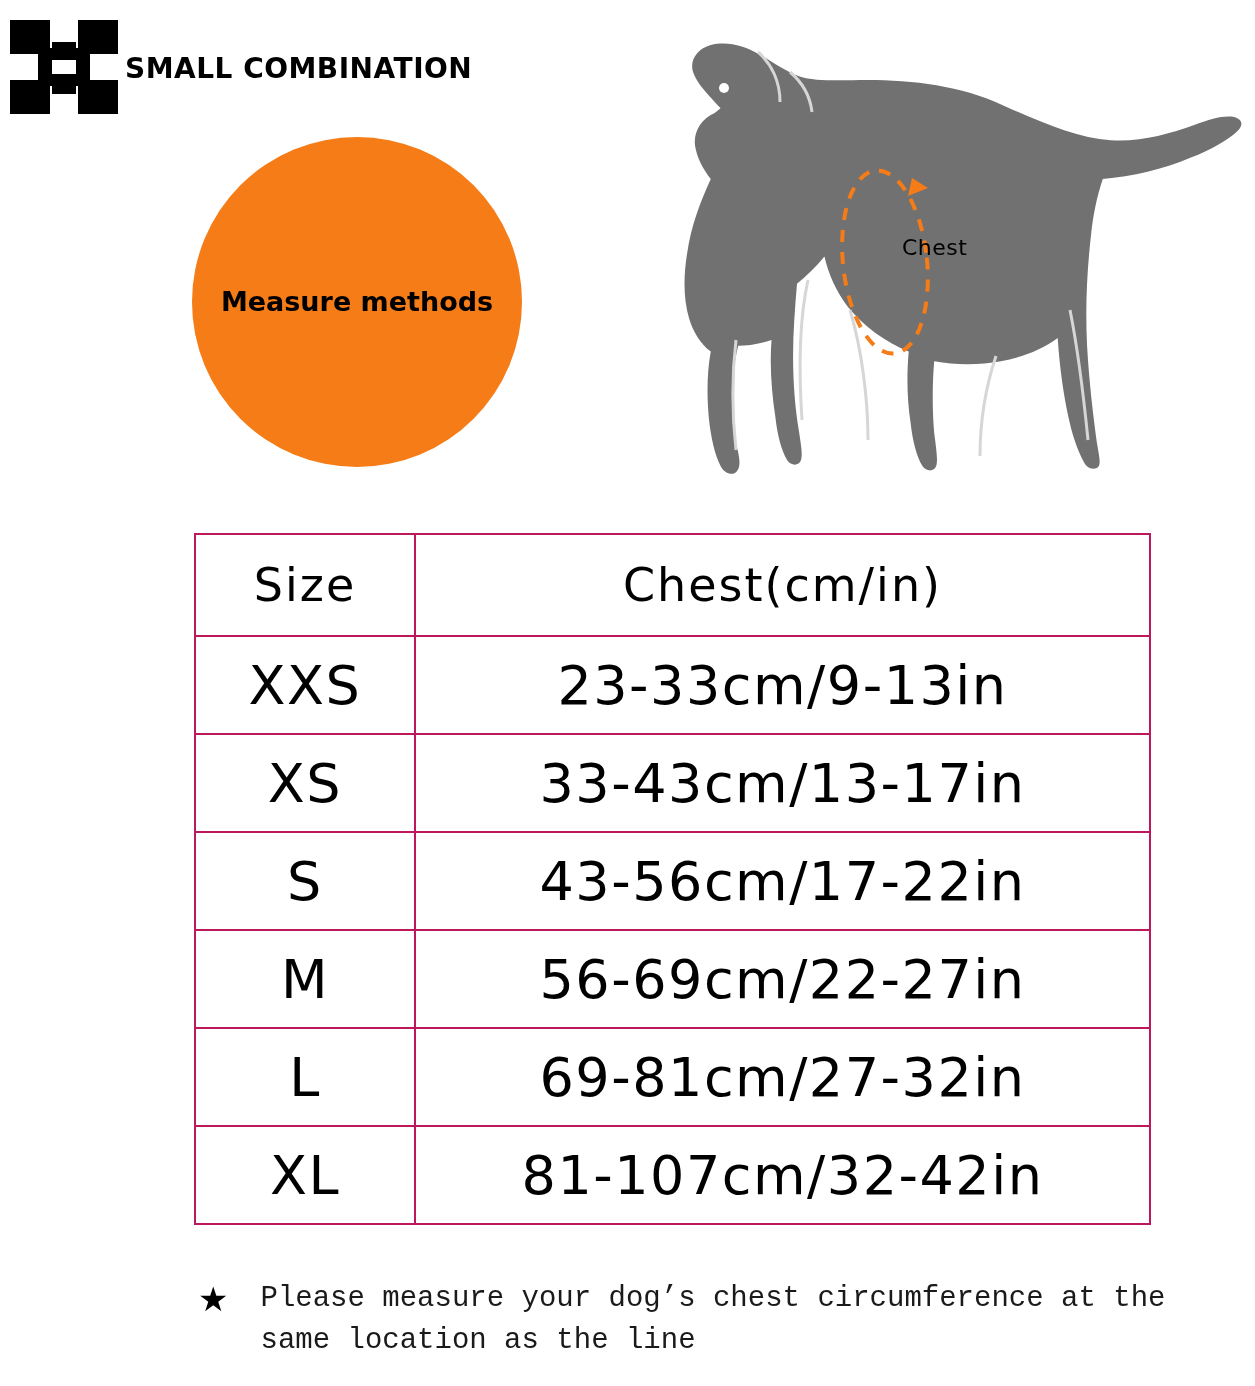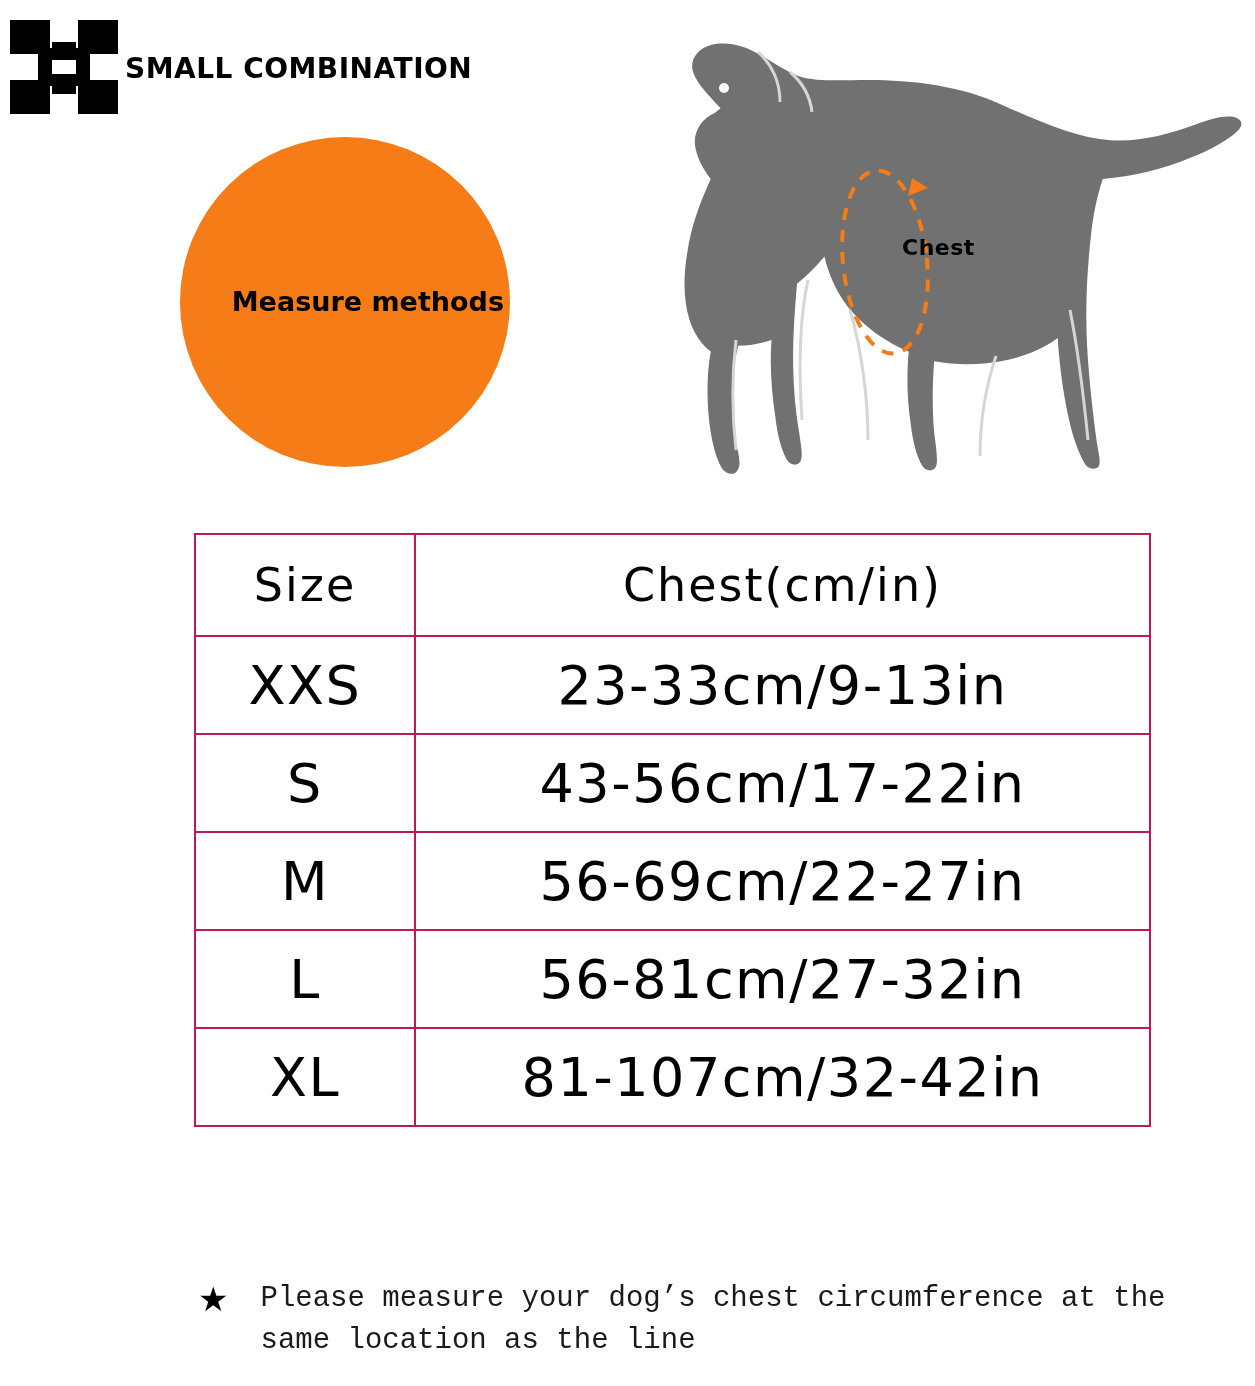--- a/index.html
+++ b/index.html
@@ -36,29 +36,29 @@
     font-weight: bold;
     font-size: 28px;
     letter-spacing: 0.5px;
     color: #000000;
     white-space: nowrap;
   }
 
   
   .measure-circle {
     position: absolute;
-    left: 180px;
+    left: 192px;
     top: 137px;
     width: 330px;
     height: 330px;
     border-radius: 50%;
     background: #f57c16;
     display: flex;
     align-items: center;
-    justify-content: flex-end;
+    justify-content: center;
   }
   .measure-circle-label {
     font-family: "DejaVu Sans", sans-serif;
     font-weight: bold;
     font-size: 27px;
     color: #000000;
     text-align: center;
     line-height: 1.2;
     padding: 0 6px;
   }
@@ -69,21 +69,21 @@
     left: 640px;
     top: 10px;
     width: 610px;
     height: 500px;
   }
   .chest-label {
     position: absolute;
     left: 262px;
     top: 225px;
     font-family: "DejaVu Sans", sans-serif;
-    font-weight: bold;
+    font-weight: normal;
     font-size: 22px;
     color: #000000;
     letter-spacing: 0.5px;
   }
 
   
   .size-table {
     position: absolute;
     left: 194px;
     top: 533px;
@@ -237,30 +237,34 @@
   <tbody>
     <tr class="head-row">
       <td class="col-size">Size</td>
       <td>Chest(cm/in)</td>
     </tr>
     <tr class="body-row">
       <td class="col-size">XXS</td>
       <td>23-33cm/9-13in</td>
     </tr>
     <tr class="body-row">
+      <td class="col-size">XS</td>
+      <td>33-43cm/13-17in</td>
+    </tr>
+    <tr class="body-row">
       <td class="col-size">S</td>
       <td>43-56cm/17-22in</td>
     </tr>
     <tr class="body-row">
       <td class="col-size">M</td>
       <td>56-69cm/22-27in</td>
     </tr>
     <tr class="body-row">
       <td class="col-size">L</td>
-      <td>56-81cm/27-32in</td>
+      <td>69-81cm/27-32in</td>
     </tr>
     <tr class="body-row">
       <td class="col-size">XL</td>
       <td>81-107cm/32-42in</td>
     </tr>
   </tbody>
 </table>
 
 <div class="footnote">
   <span class="footnote-star">★</span>

